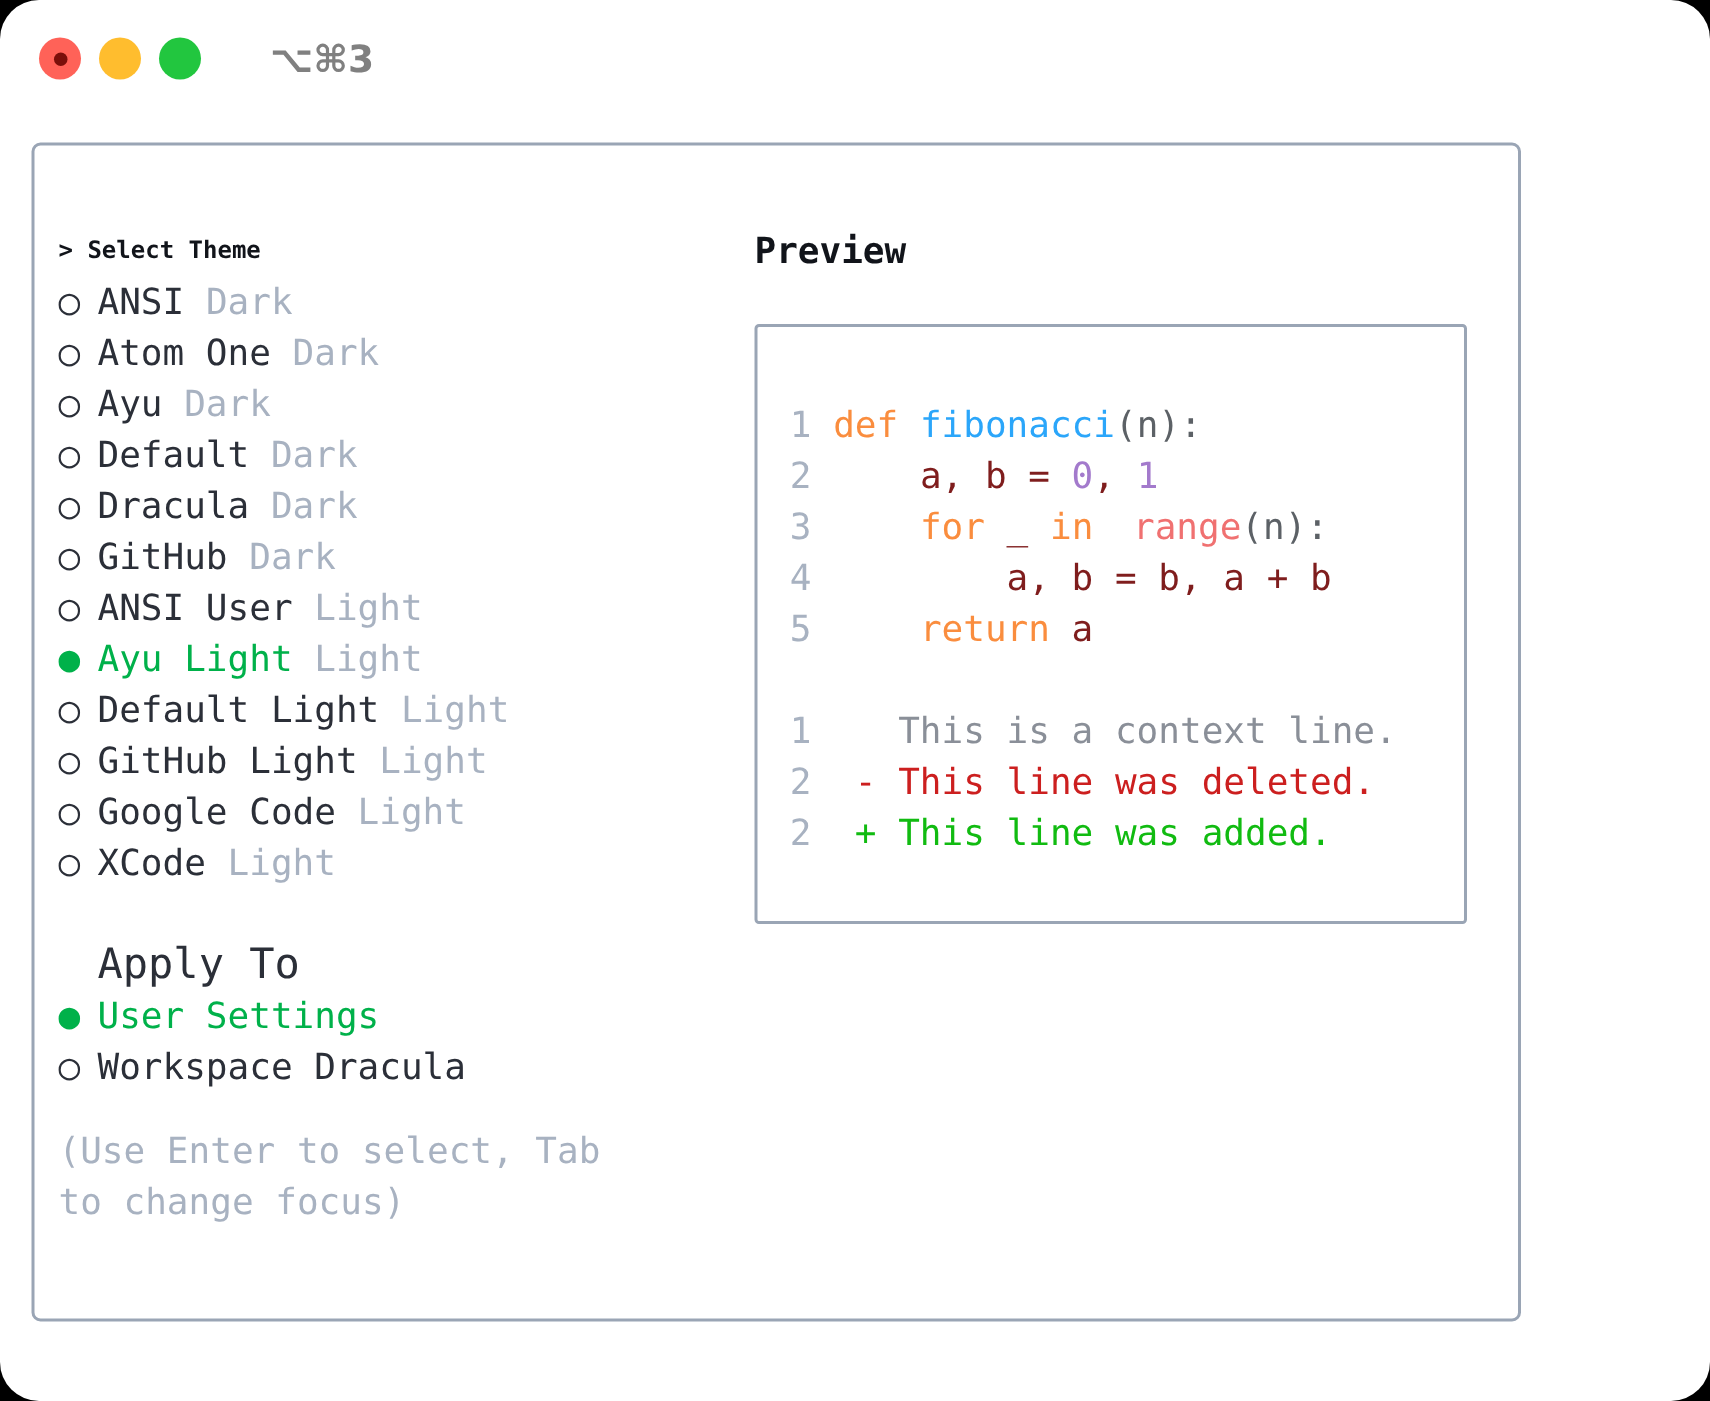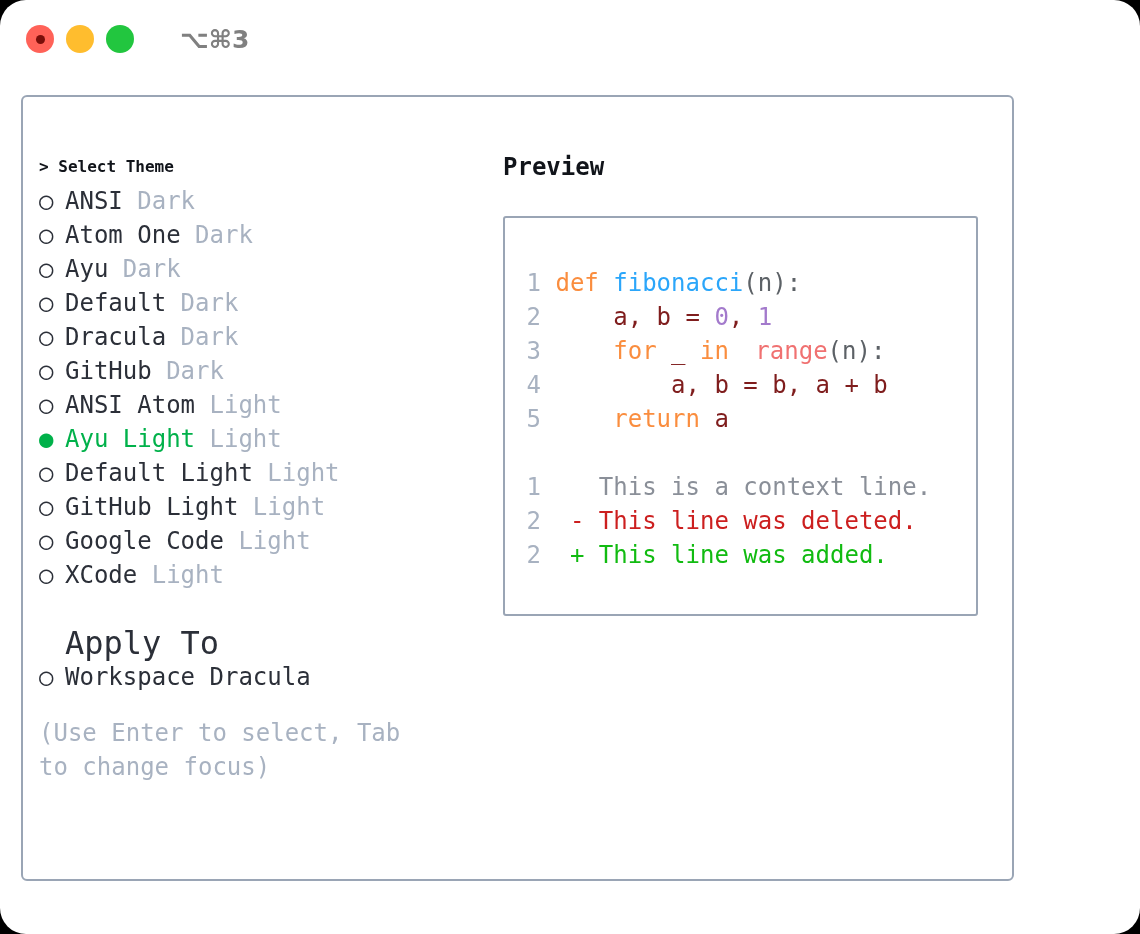--- a/index.html
+++ b/index.html
@@ -112,21 +112,21 @@
     display: inline-block;
     width: 26px;
     white-space: pre;
   }
   .bullet-glyph { white-space: pre; }
   .sel { color: #00b14a; }
   .variant {
     color: #a8b2c1;
   }
   .group-head {
-    font-size: 32px;
+    font-size: 28px;
     line-height: 34px;
     white-space: pre;
     color: #2b2f38;
   }
   .spacer-sm { height: 22px; }
   .spacer-md { height: 34px; }
 
   .hint {
     color: #a8b2c1;
     font-size: 24px;
@@ -204,33 +204,34 @@
 
         <div class="head-row">&gt; Select Theme</div>
 
         <div id="theme-list">
             <div class="row"><span class="marker bullet-glyph">○</span><span>ANSI </span><span class="variant">Dark</span></div>
             <div class="row"><span class="marker bullet-glyph">○</span><span>Atom One </span><span class="variant">Dark</span></div>
             <div class="row"><span class="marker bullet-glyph">○</span><span>Ayu </span><span class="variant">Dark</span></div>
             <div class="row"><span class="marker bullet-glyph">○</span><span>Default </span><span class="variant">Dark</span></div>
             <div class="row"><span class="marker bullet-glyph">○</span><span>Dracula </span><span class="variant">Dark</span></div>
             <div class="row"><span class="marker bullet-glyph">○</span><span>GitHub </span><span class="variant">Dark</span></div>
-            <div class="row"><span class="marker bullet-glyph">○</span><span>ANSI Atom </span><span class="variant">Light</span></div>
+            <div class="row"><span class="marker bullet-glyph">○</span><span>ANSI User </span><span class="variant">Light</span></div>
             <div class="row"><span class="marker bullet-glyph sel">●</span><span class="sel">Ayu Light </span><span class="variant">Light</span></div>
             <div class="row"><span class="marker bullet-glyph">○</span><span>Default Light </span><span class="variant">Light</span></div>
             <div class="row"><span class="marker bullet-glyph">○</span><span>GitHub Light </span><span class="variant">Light</span></div>
             <div class="row"><span class="marker bullet-glyph">○</span><span>Google Code </span><span class="variant">Light</span></div>
             <div class="row"><span class="marker bullet-glyph">○</span><span>XCode </span><span class="variant">Light</span></div>
           </div>
 
         <div class="spacer-md"></div>
 
         <div class="group-head"><span class="marker"> </span><span>Apply To</span></div>
 
         <div id="apply-list">
+            <div class="row"><span class="marker bullet-glyph sel">●</span><span class="sel">User Settings</span></div>
             <div class="row"><span class="marker bullet-glyph">○</span><span>Workspace Dracula</span></div>
           </div>
 
         <div class="spacer-sm"></div>
 
         <div class="hint">(Use Enter to select, Tab to change focus)</div>
       </div>
 
       <div class="right-col">
         <div class="preview-title">Preview</div>

